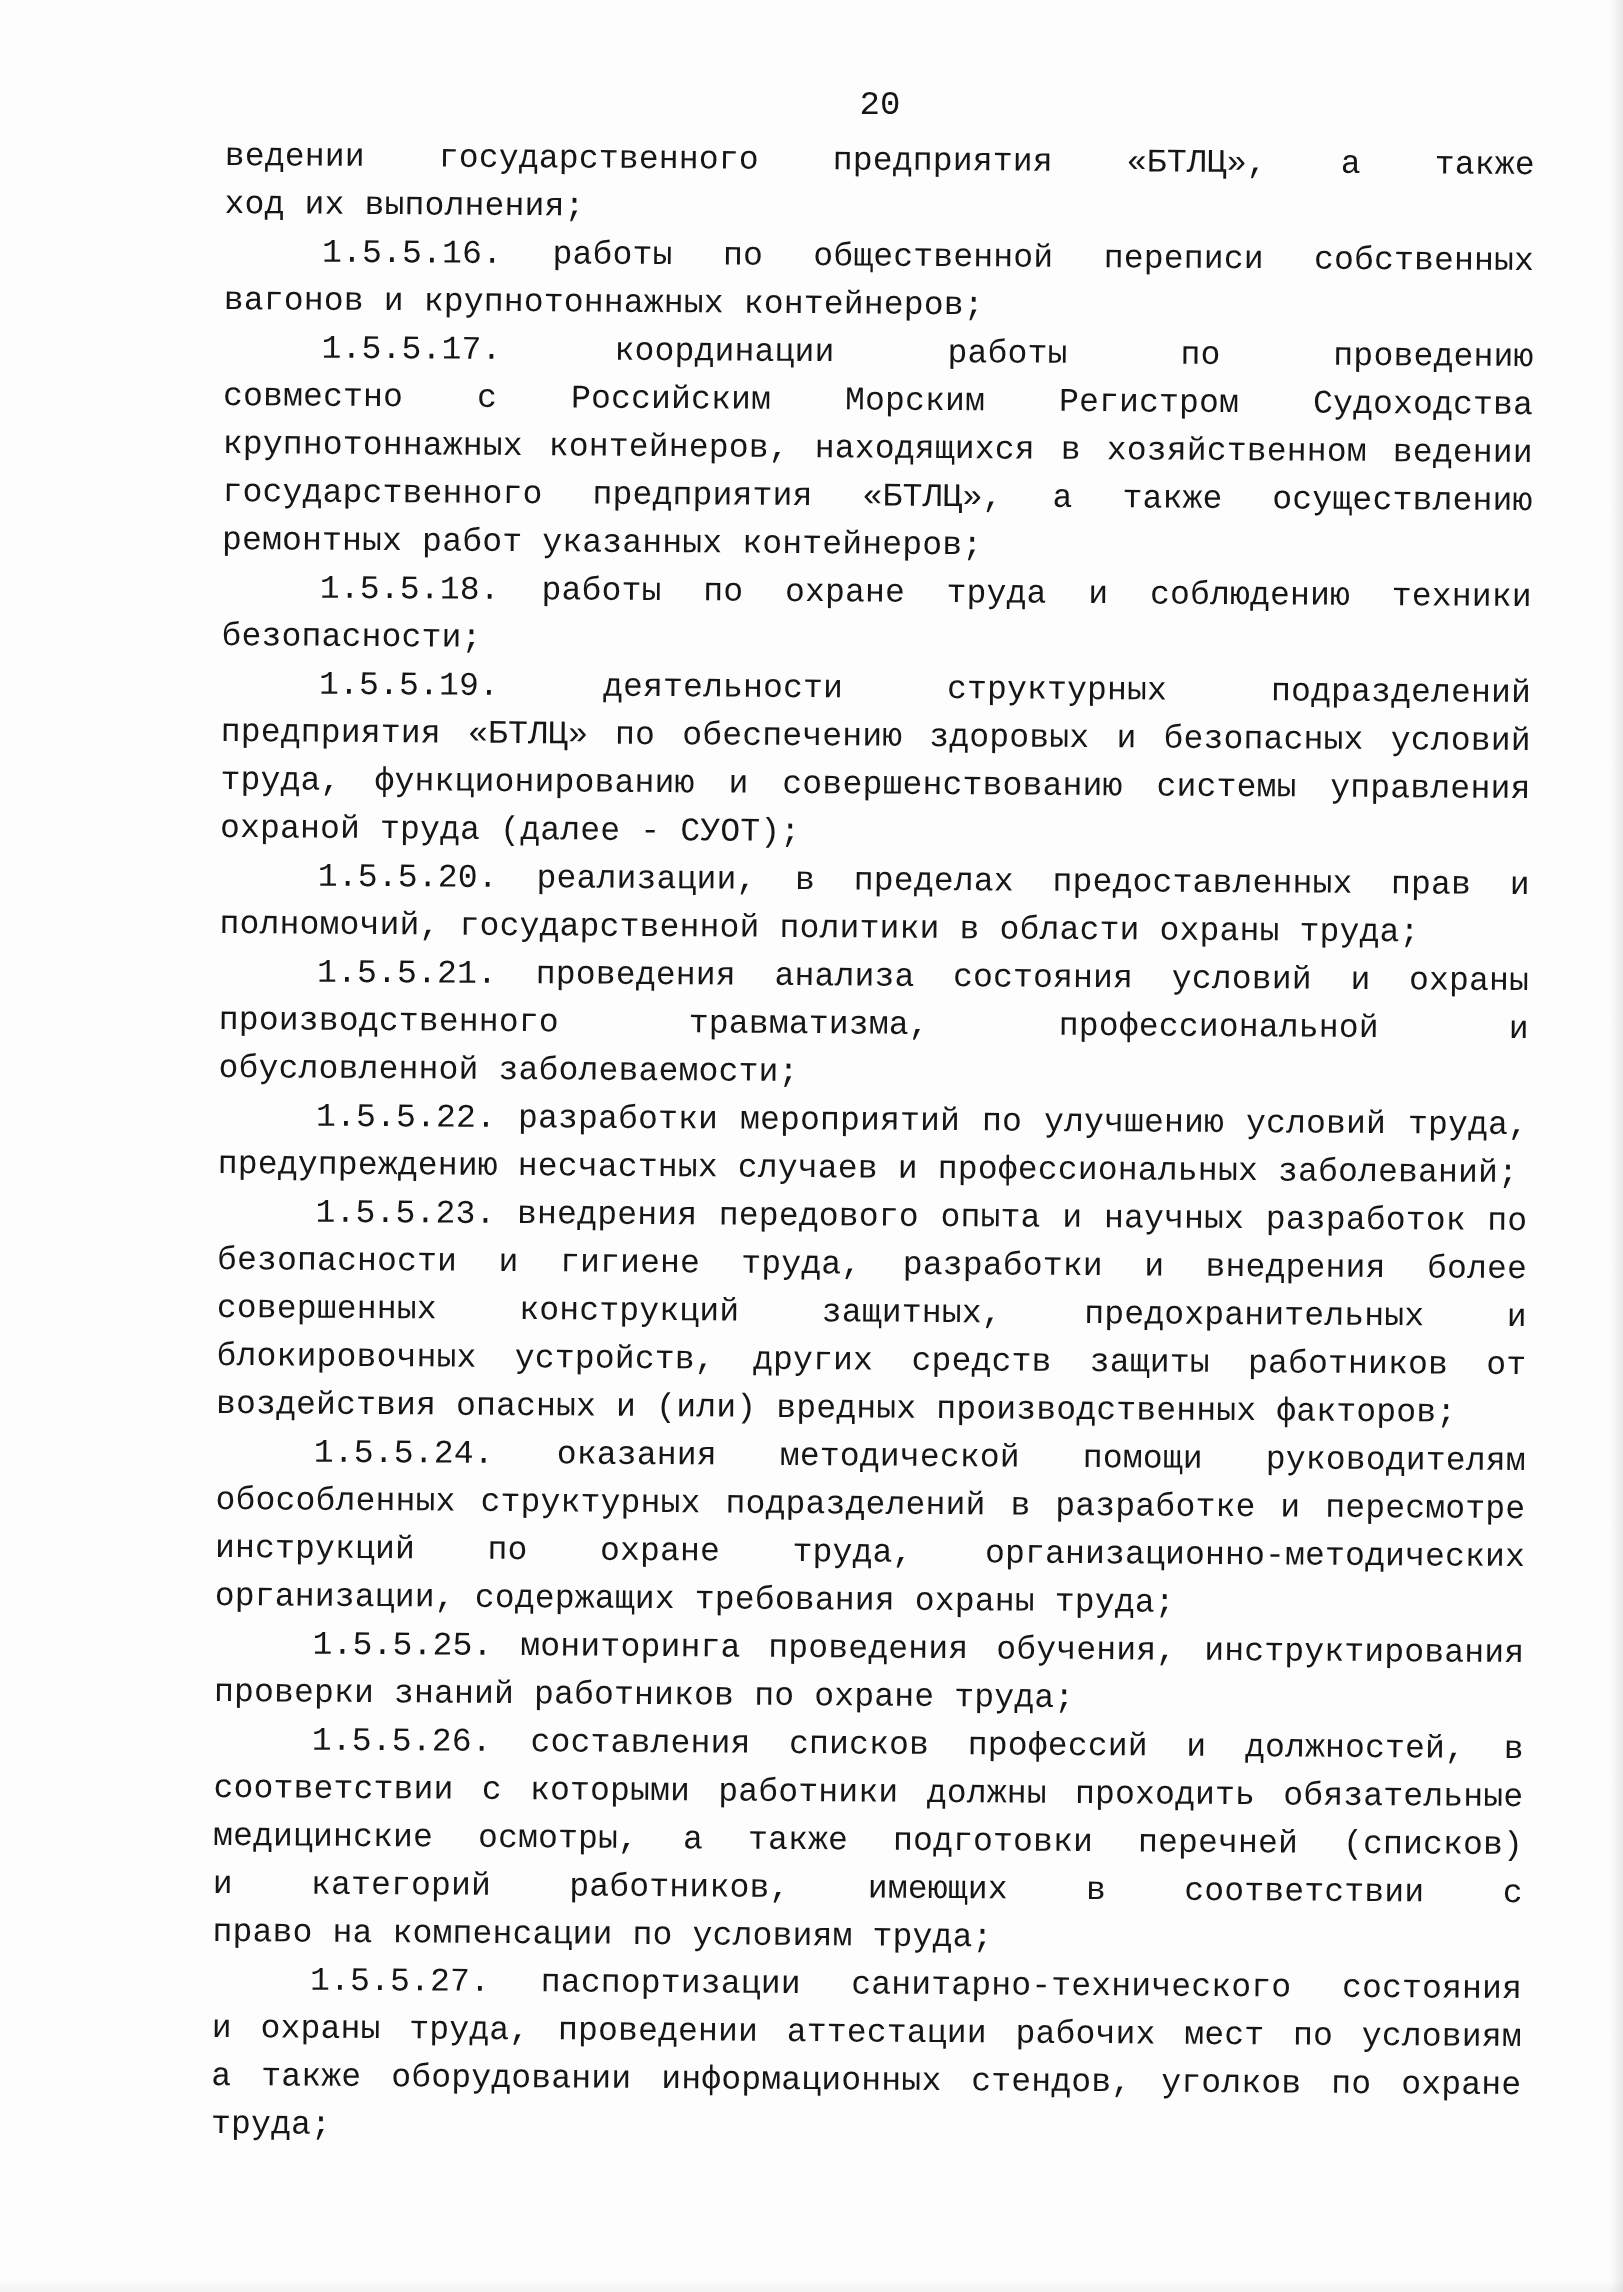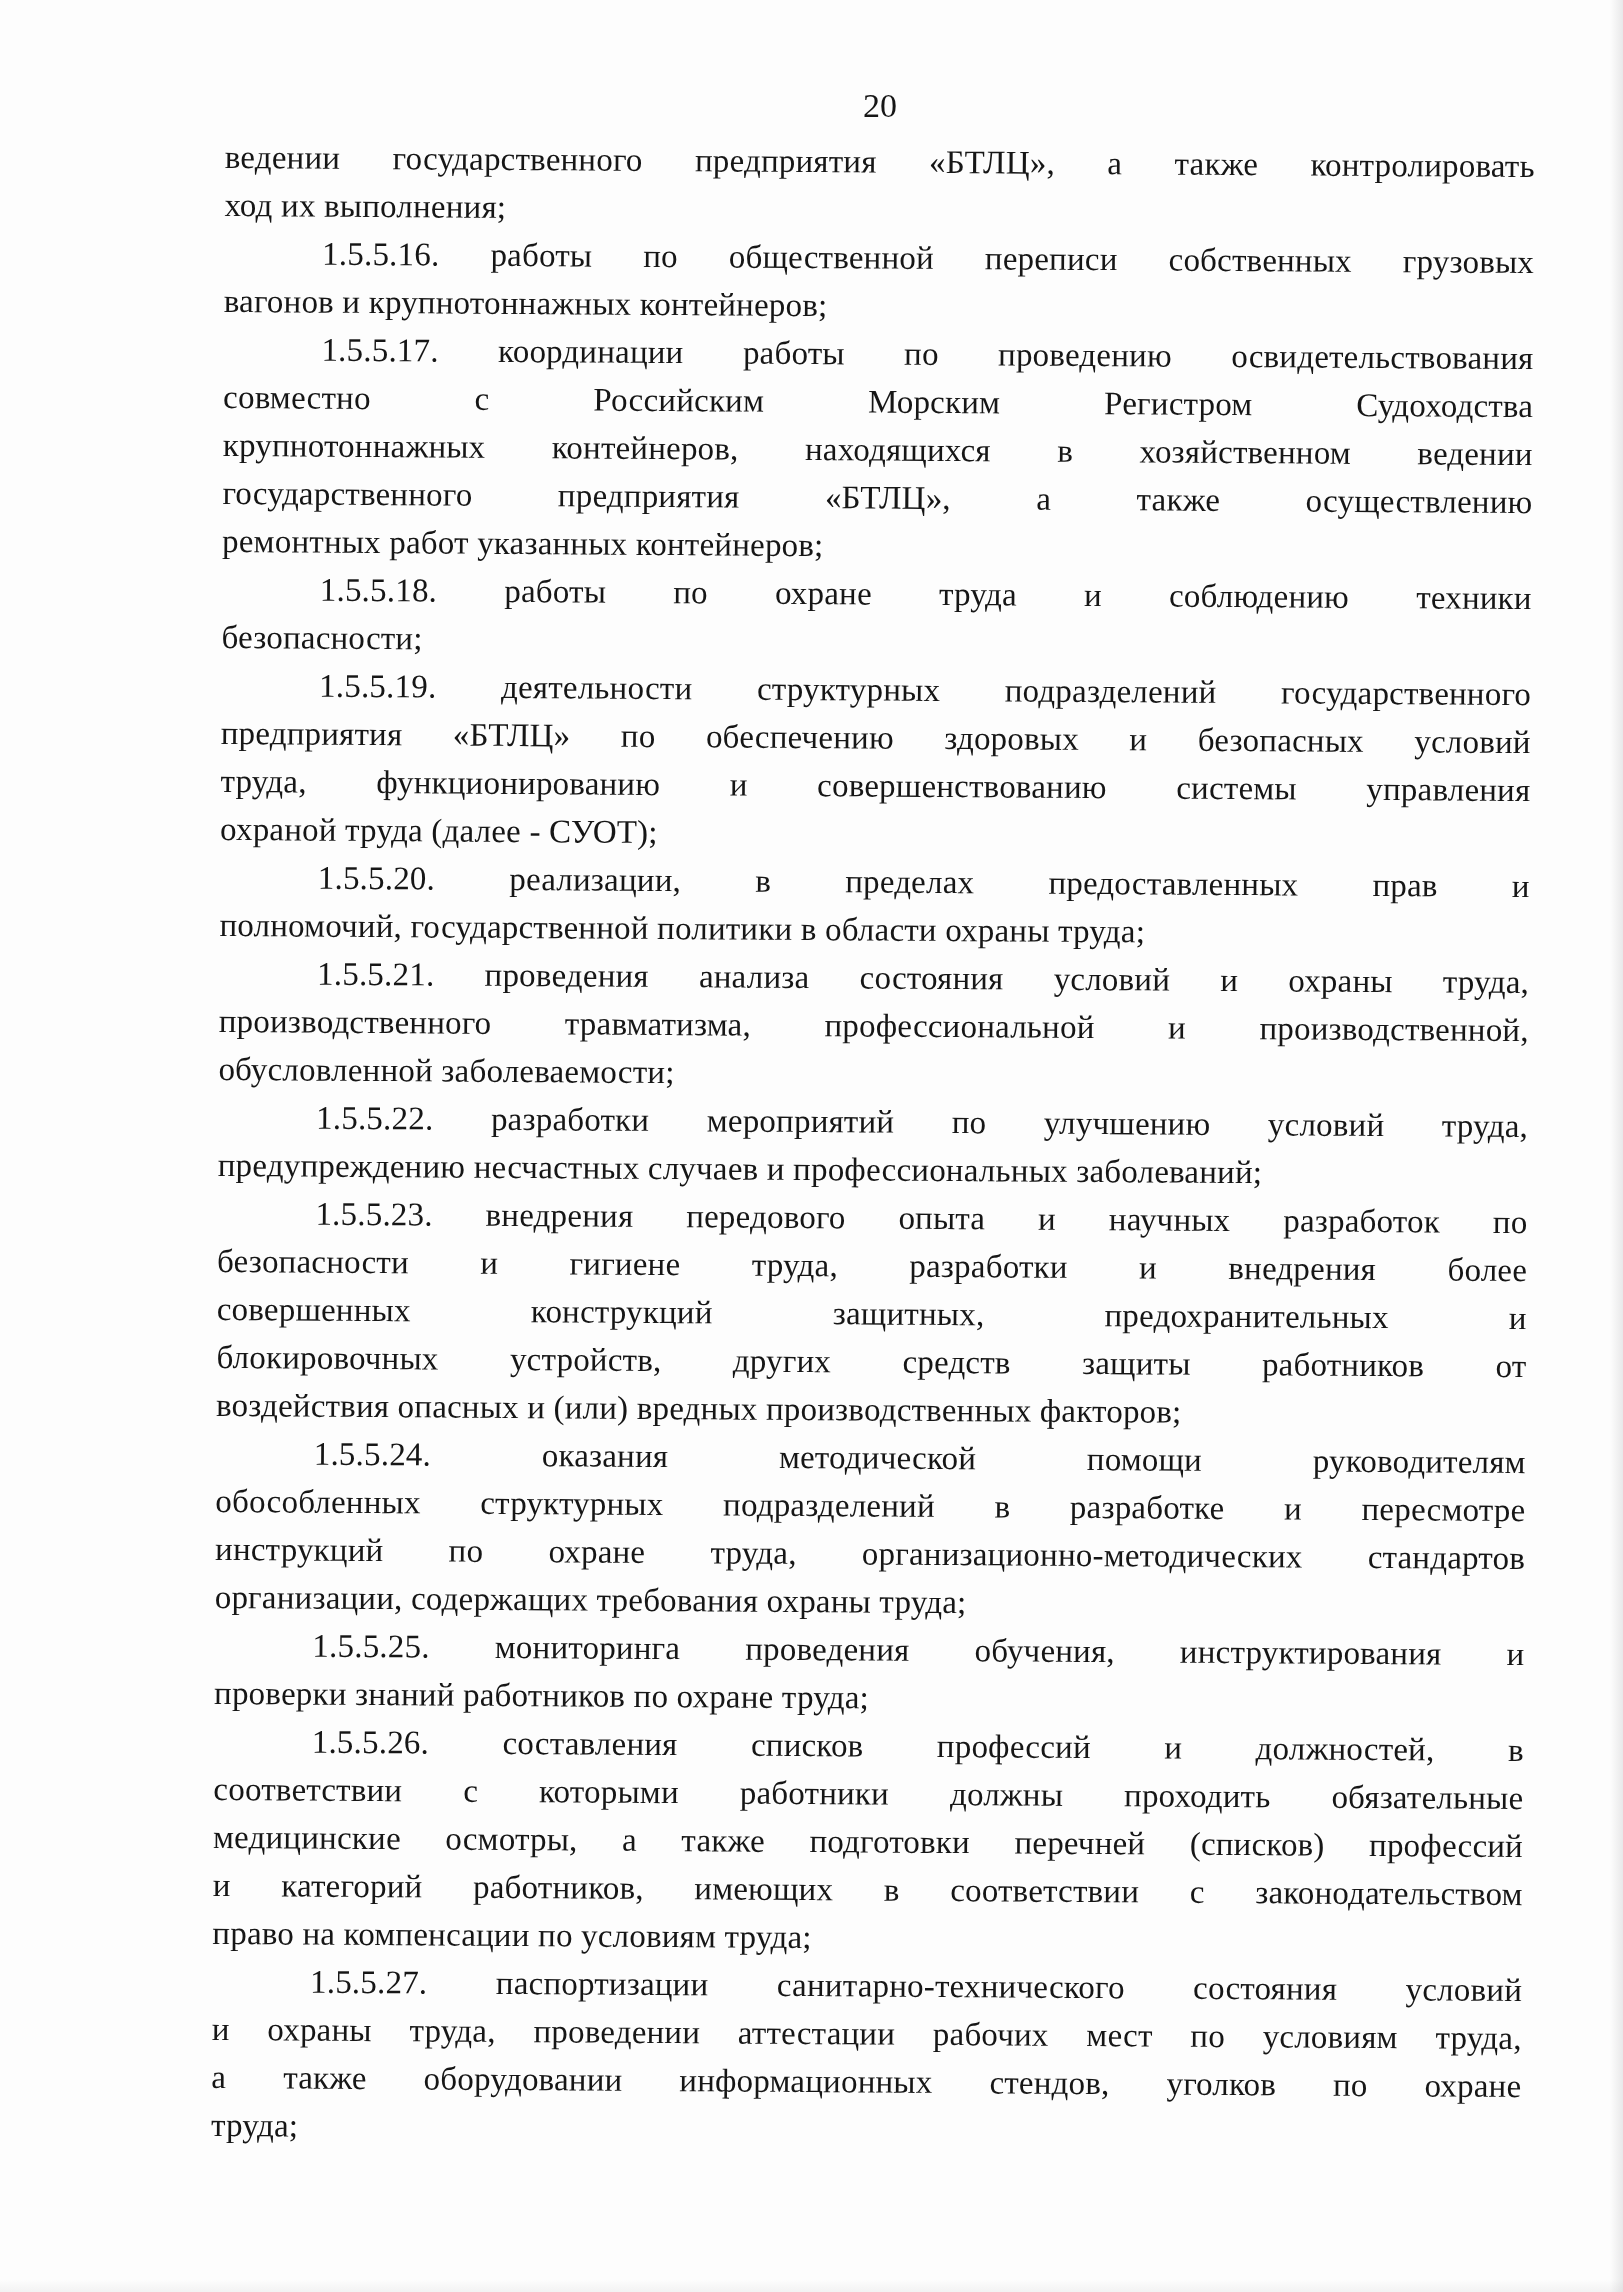--- a/index.html
+++ b/index.html
@@ -10,21 +10,21 @@
     margin: 0;
     padding: 0;
     background: var(--paper);
   }
   .page {
     position: relative;
     width: 1623px;
     height: 2293px;
     background: var(--paper);
     overflow: hidden;
-    font-family: Liberation Serif, serif;
+    font-family: Liberation Mono, monospace;
     color: var(--ink);
   }
   .page-number {
     position: absolute;
     top: 84px;
     left: 225px;
     width: 1310px;
     text-align: center;
     font-size: 34px;
     line-height: 43px;

